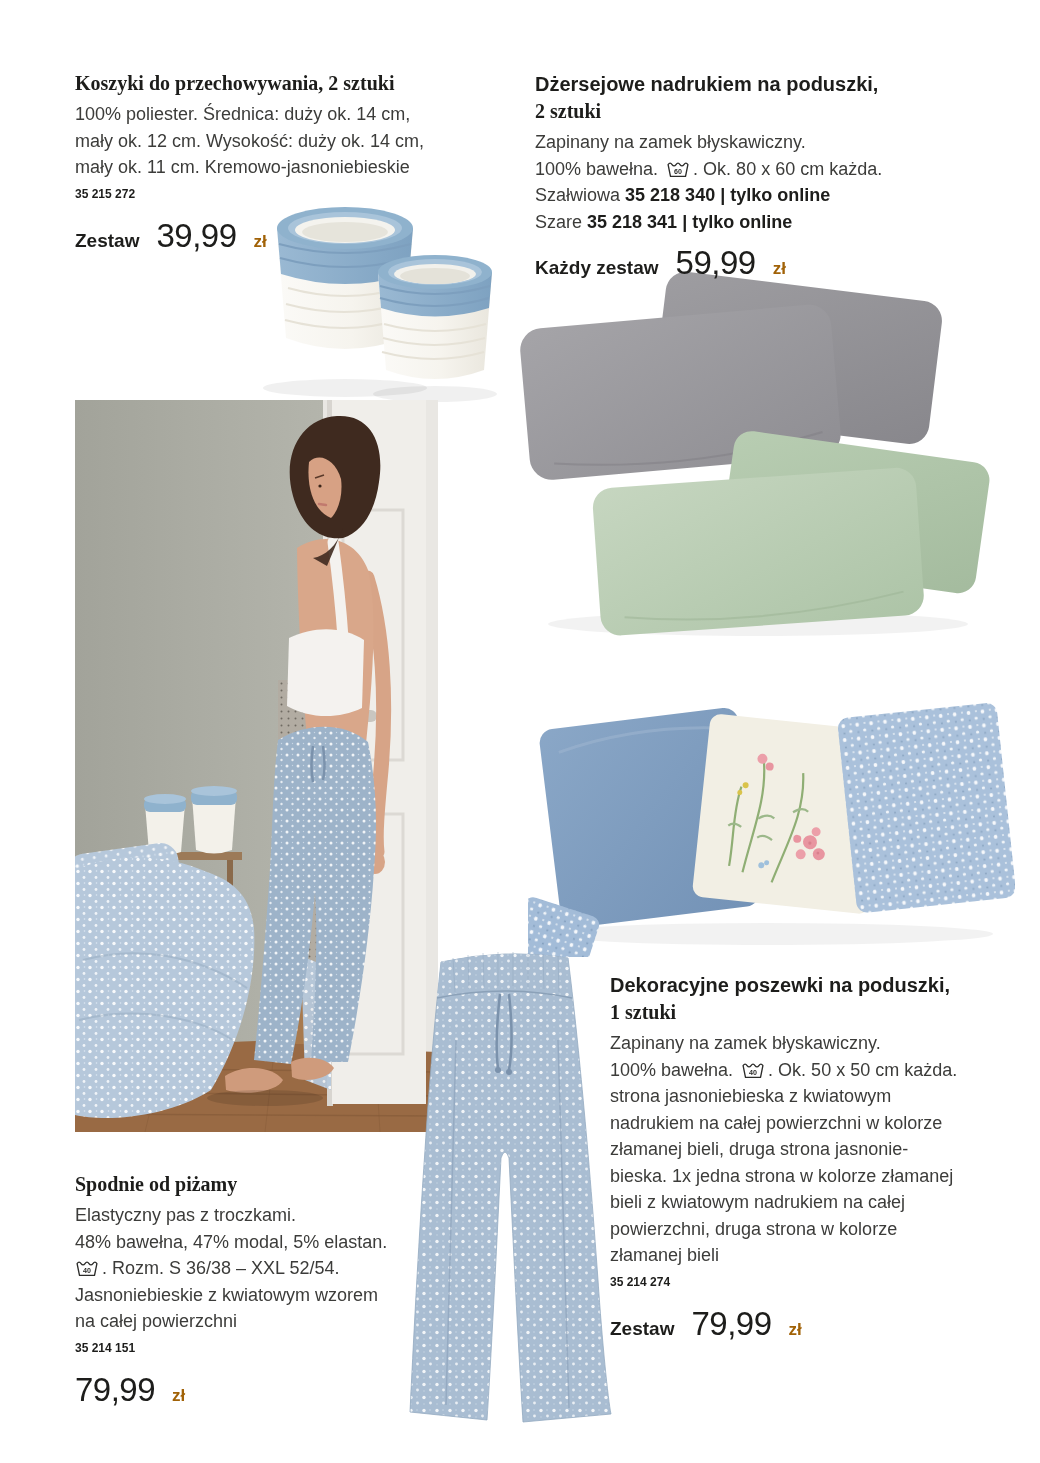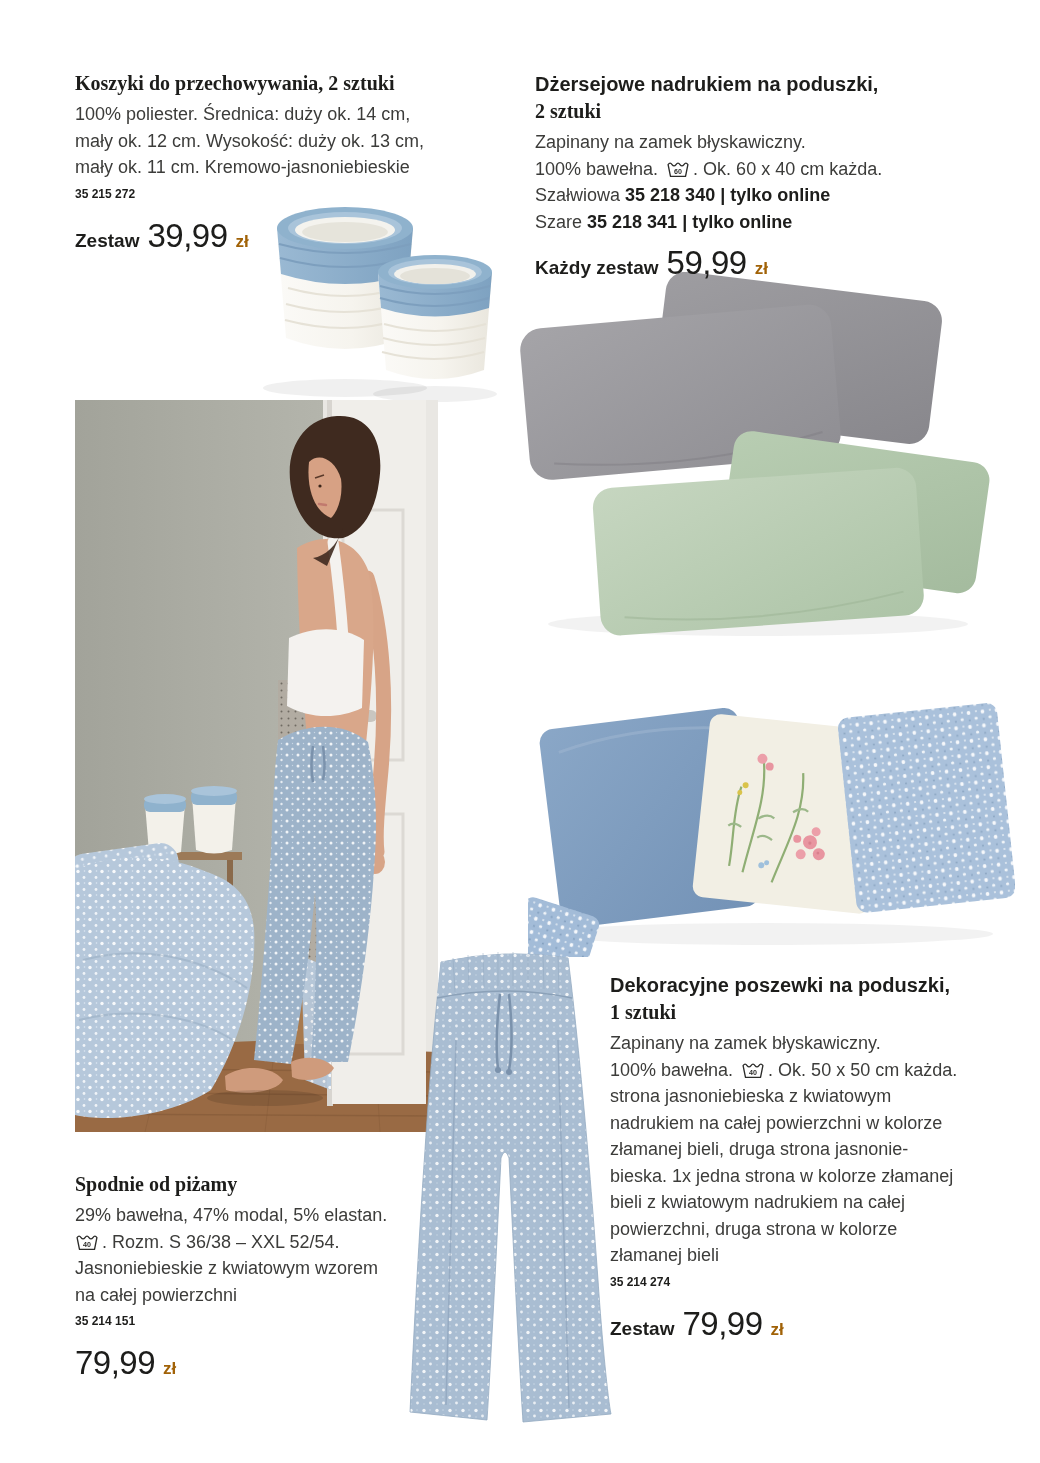--- a/index.html
+++ b/index.html
@@ -5,21 +5,21 @@
   html,body{margin:0;padding:0;background:#fff;}
   #page{position:relative;width:1040px;height:1463px;background:#ffffff;overflow:hidden;
         font-family:"Liberation Sans", sans-serif;}
   
   .tblock{position:absolute;}
   .title{font-size:20px;line-height:27px;font-weight:700;color:#1d1d1b;margin:0 0 4px 0;font-family:Liberation Serif, serif;}
   .title2{font-size:20px;line-height:27px;font-weight:700;color:#1d1d1b;margin:0;}
   .line{font-size:18px;line-height:26.5px;font-weight:400;color:#3c3c3a;}
   .b{font-weight:700;color:#1d1d1b;}
   .art{font-size:12px;line-height:27px;font-weight:700;color:#1d1d1b;}
-  .price-row{display:flex;align-items:baseline;gap:8px;margin-top:9px;}
+  .price-row{display:flex;align-items:baseline;gap:17px;margin-top:9px;}
   .price-label{font-size:19px;font-weight:700;color:#1d1d1b;}
   .price-num{font-size:33px;font-weight:400;letter-spacing:-0.5px;color:#1d1d1b;}
   .price-cur{font-size:17px;font-weight:700;color:#a16207;}
   
   .wash-icon{width:24px;height:19px;vertical-align:-3px;margin:0 3px;}
   .wash-icon .tub{fill:none;stroke:#2b2b29;stroke-width:1.7;stroke-linejoin:round;}
   .wash-icon text{font-size:9px;font-weight:700;text-anchor:middle;fill:#2b2b29;
                   font-family:"Liberation Sans", sans-serif;}
   .img{position:absolute;}
   .img svg{width:100%;height:100%;display:block;}
@@ -271,40 +271,40 @@
         <circle cx="90" cy="170" r="3" fill="#7b92ac"></circle>
           <circle cx="101" cy="172" r="3" fill="#7b92ac"></circle>
         <path d="M48,140 C44,300 40,430 38,505 M150,140 C154,300 158,430 161,508" stroke="#8da3ba" stroke-width="1.5" fill="none" opacity="0.7"></path>
       </g>
     </svg>
   </div>
 
   <div class="tblock" id="blk-baskets" style="left:75px;top:70px;width:420px;">
     <div class="title">Koszyki do przechowywania, 2 sztuki</div>
     <div class="line">100% poliester. Średnica: duży ok. 14 cm,</div>
-    <div class="line">mały ok. 12 cm. Wysokość: duży ok. 13 cm,</div>
+    <div class="line">mały ok. 12 cm. Wysokość: duży ok. 14 cm,</div>
     <div class="line">mały ok. 11 cm. Kremowo-jasnoniebieskie</div>
     <div class="art">35 215 272</div>
     <div class="price-row">
       <span class="price-label">Zestaw</span>
       <span class="price-num">39,99</span>
       <span class="price-cur">zł</span>
     </div>
   </div>
 
   <div class="tblock" id="blk-jersey" style="left:535px;top:71px;width:430px;">
     <div class="title2">Dżersejowe nadrukiem na poduszki,</div>
     <div class="title">2 sztuki</div>
     <div class="line">Zapinany na zamek błyskawiczny.</div>
     <div class="line">
       <span>100% bawełna.</span>
       <svg class="wash-icon" viewBox="0 0 30 24" aria-hidden="true">
         <path class="tub" d="M2.5,7 Q5,3.5 7.5,7 Q10,10.5 12.5,7 Q15,3.5 17.5,7 Q20,10.5 22.5,7 Q25,3.5 27.5,7 L24.5,22 L5.5,22 Z"></path>
         <text x="15" y="19">60</text>
-      </svg><span>. Ok. 60 x 40 cm każda.</span>
+      </svg><span>. Ok. 80 x 60 cm każda.</span>
     </div>
     <div class="line">
       <span>Szałwiowa</span>
       <span class="b">35 218 340</span>
       <span class="b">| tylko online</span>
     </div>
     <div class="line">
       <span>Szare</span>
       <span class="b">35 218 341</span>
       <span class="b">| tylko online</span>
@@ -337,21 +337,22 @@
     <div class="art">35 214 274</div>
     <div class="price-row">
       <span class="price-label">Zestaw</span>
       <span class="price-num">79,99</span>
       <span class="price-cur">zł</span>
     </div>
   </div>
 
   <div class="tblock" id="blk-pants" style="left:75px;top:1171px;width:390px;">
     <div class="title">Spodnie od piżamy</div>
-    <div class="line">29% bawełna, 47% modal, 5% elastan.</div>
+    <div class="line">Elastyczny pas z troczkami.</div>
+    <div class="line">48% bawełna, 47% modal, 5% elastan.</div>
     <div class="line">
       <svg class="wash-icon" style="margin-left:0;" viewBox="0 0 30 24" aria-hidden="true">
         <path class="tub" d="M2.5,7 Q5,3.5 7.5,7 Q10,10.5 12.5,7 Q15,3.5 17.5,7 Q20,10.5 22.5,7 Q25,3.5 27.5,7 L24.5,22 L5.5,22 Z"></path>
         <text x="15" y="19">40</text>
       </svg><span>. Rozm. S 36/38 – XXL 52/54.</span>
     </div>
     <div class="line">Jasnoniebieskie z kwiatowym wzorem</div>
     <div class="line">na całej powierzchni</div>
     <div class="art">35 214 151</div>
     <div class="price-row">

